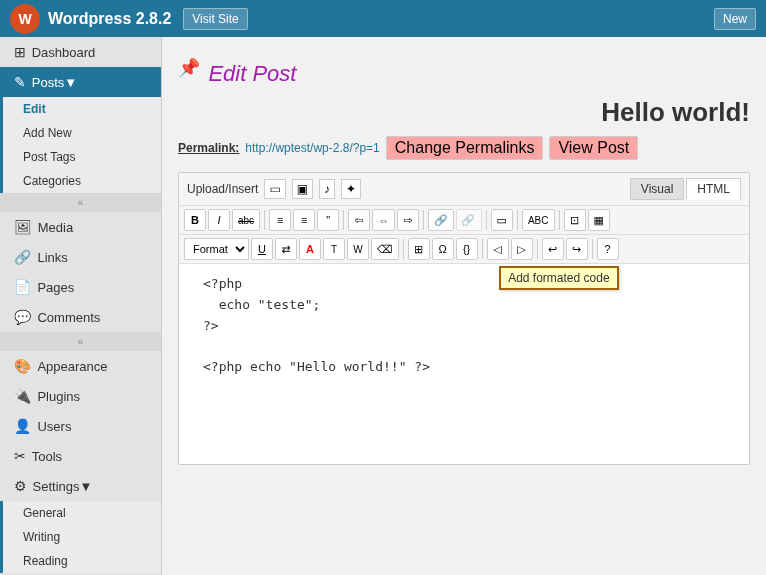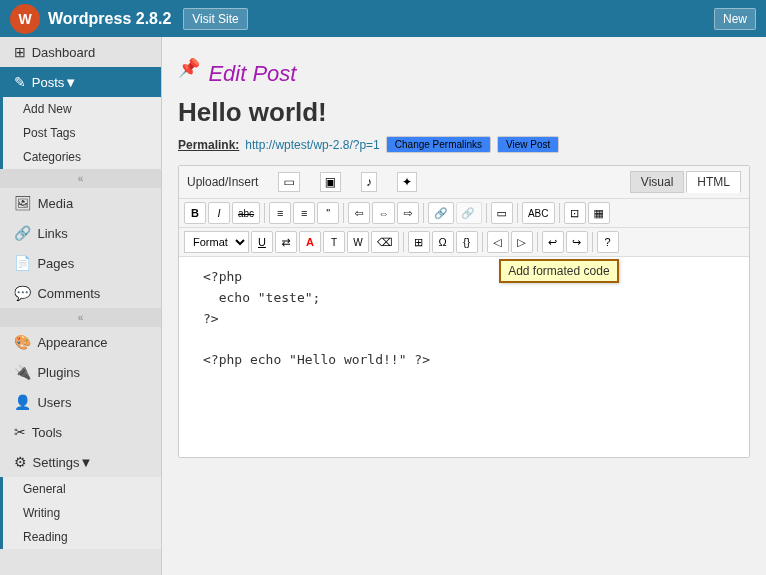--- a/index.html
+++ b/index.html
@@ -118,36 +118,37 @@
       color: #a21caf;
       font-style: italic;
       margin-top: 12px;
     }
 
     .post-title {
       font-size: 26px;
       font-weight: bold;
       color: #333;
       margin-bottom: 8px;
+      text-align: right;
     }
 
     .permalink-row {
       display: flex;
       align-items: center;
       margin-bottom: 12px;
       font-size: 12px;
       gap: 6px;
     }
     .permalink-label { font-weight: bold; text-decoration: underline; }
     .permalink-url { color: #21759b; }
     .permalink-btn {
-      background: #3b82f6;
+      background: #fca5a5;
       border: 1px solid #ccc;
       padding: 2px 8px;
-      font-size: 10px;
+      font-size: 16px;
       cursor: pointer;
       border-radius: 2px;
     }
 
     
     .editor-container {
       background: #fff;
       border: 1px solid #ccc;
       border-radius: 2px;
     }
@@ -156,21 +157,21 @@
       display: flex;
       align-items: center;
       justify-content: space-between;
       padding: 5px 8px;
       background: #f5f5f5;
       border-bottom: 1px solid #ddd;
     }
     .upload-insert {
       display: flex;
       align-items: center;
-      gap: 20px;
+      gap: 6px;
       font-size: 12px;
     }
     .upload-insert .icon-btn {
       cursor: pointer;
       padding: 2px 4px;
       border: 1px solid #ccc;
       background: #fff;
       font-size: 12px;
     }
     .editor-tabs {
@@ -272,20 +273,21 @@
       <span class="icon">⊞</span>
       <span>Dashboard</span>
     </div>
 
     <div class="sidebar-item active">
       <span class="icon">✎</span>
       <span>Posts</span>
       <span class="arrow">▼</span>
     </div>
     <div class="sidebar-submenu">
+      <div class="sub-item active">Edit</div>
       <div class="sub-item">Add New</div>
       <div class="sub-item">Post Tags</div>
       <div class="sub-item">Categories</div>
     </div>
 
     <span class="collapse-arrow">«</span>
 
     <div class="sidebar-item">
       <span class="icon">🖼</span>
       <span>Media</span>

